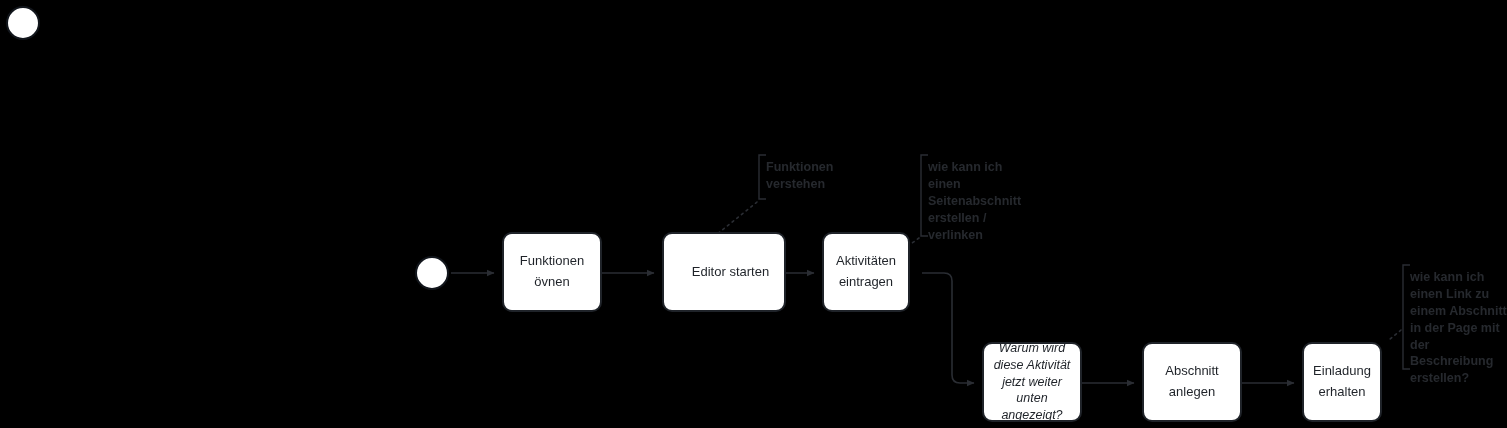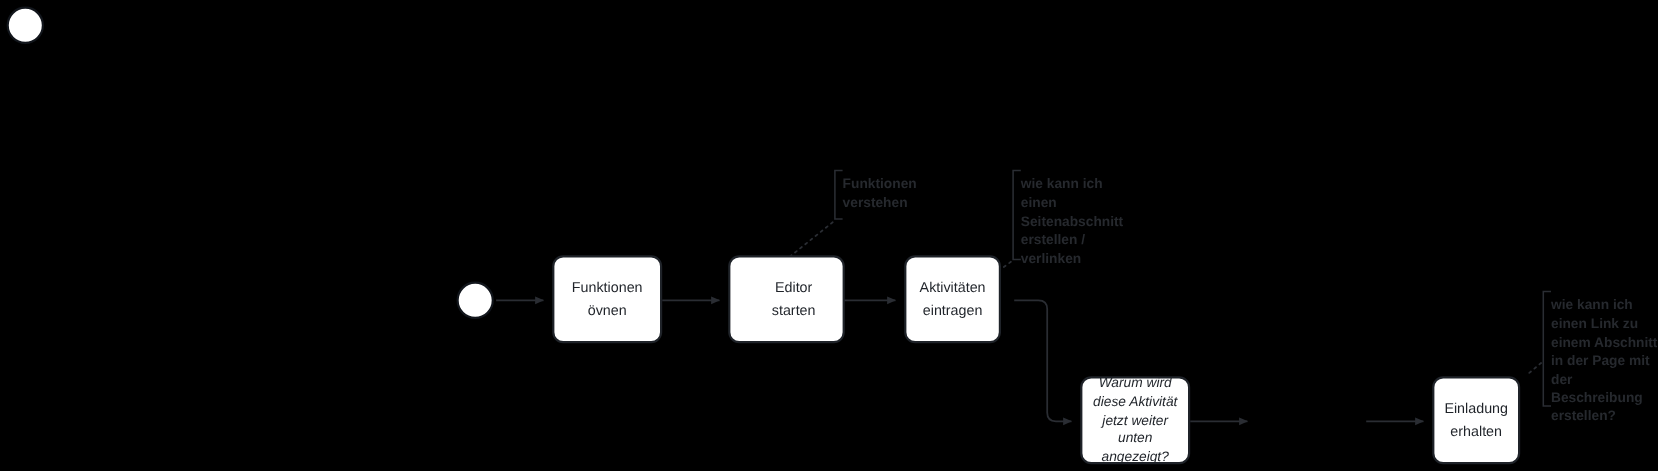--- a/index.html
+++ b/index.html
@@ -97,31 +97,33 @@
     <line x1="1401" y1="330" x2="1389" y2="340" stroke="#2a2d33" stroke-width="1.6" stroke-dasharray="2 4" stroke-linecap="round"></line>
   </svg>
 
   <div class="start-dot" style="left:6px; top:6px; width:34px; height:34px;"></div>
 
   <div class="start-dot" style="left:415px; top:256px; width:34px; height:34px;"></div>
 
   <div class="node" style="left:502px; top:232px; width:100px; height:80px;">Funktionen
 övnen</div>
 
-  <div class="node" style="left:662px; top:232px; width:106px; height:80px;padding-left:19px;">Editor starten</div>
+  <div class="node" style="left:662px; top:232px; width:124px; height:80px;padding-left:19px;">Editor starten</div>
 
   <div class="node" style="left:822px; top:232px; width:88px; height:80px;">Aktivitäten
 eintragen</div>
 
   <div class="node" style="left:982px; top:342px; width:100px; height:80px; font-size:12.5px; line-height:1.35;font-style:italic;">Warum wird
 diese Aktivität
 jetzt weiter
 unten
 angezeigt?</div>
 
+  <div class="node" style="left:1142px; top:342px; width:100px; height:80px;">Abschnitt
+anlegen</div>
 
   <div class="node" style="left:1302px; top:342px; width:80px; height:80px;">Einladung
 erhalten</div>
 
   <div class="note" style="left:766px; top:159px; width:92px;">Funktionen
 verstehen</div>
 
   <div class="note" style="left:928px; top:159px; width:100px;">wie kann ich
 einen
 Seitenabschnitt

